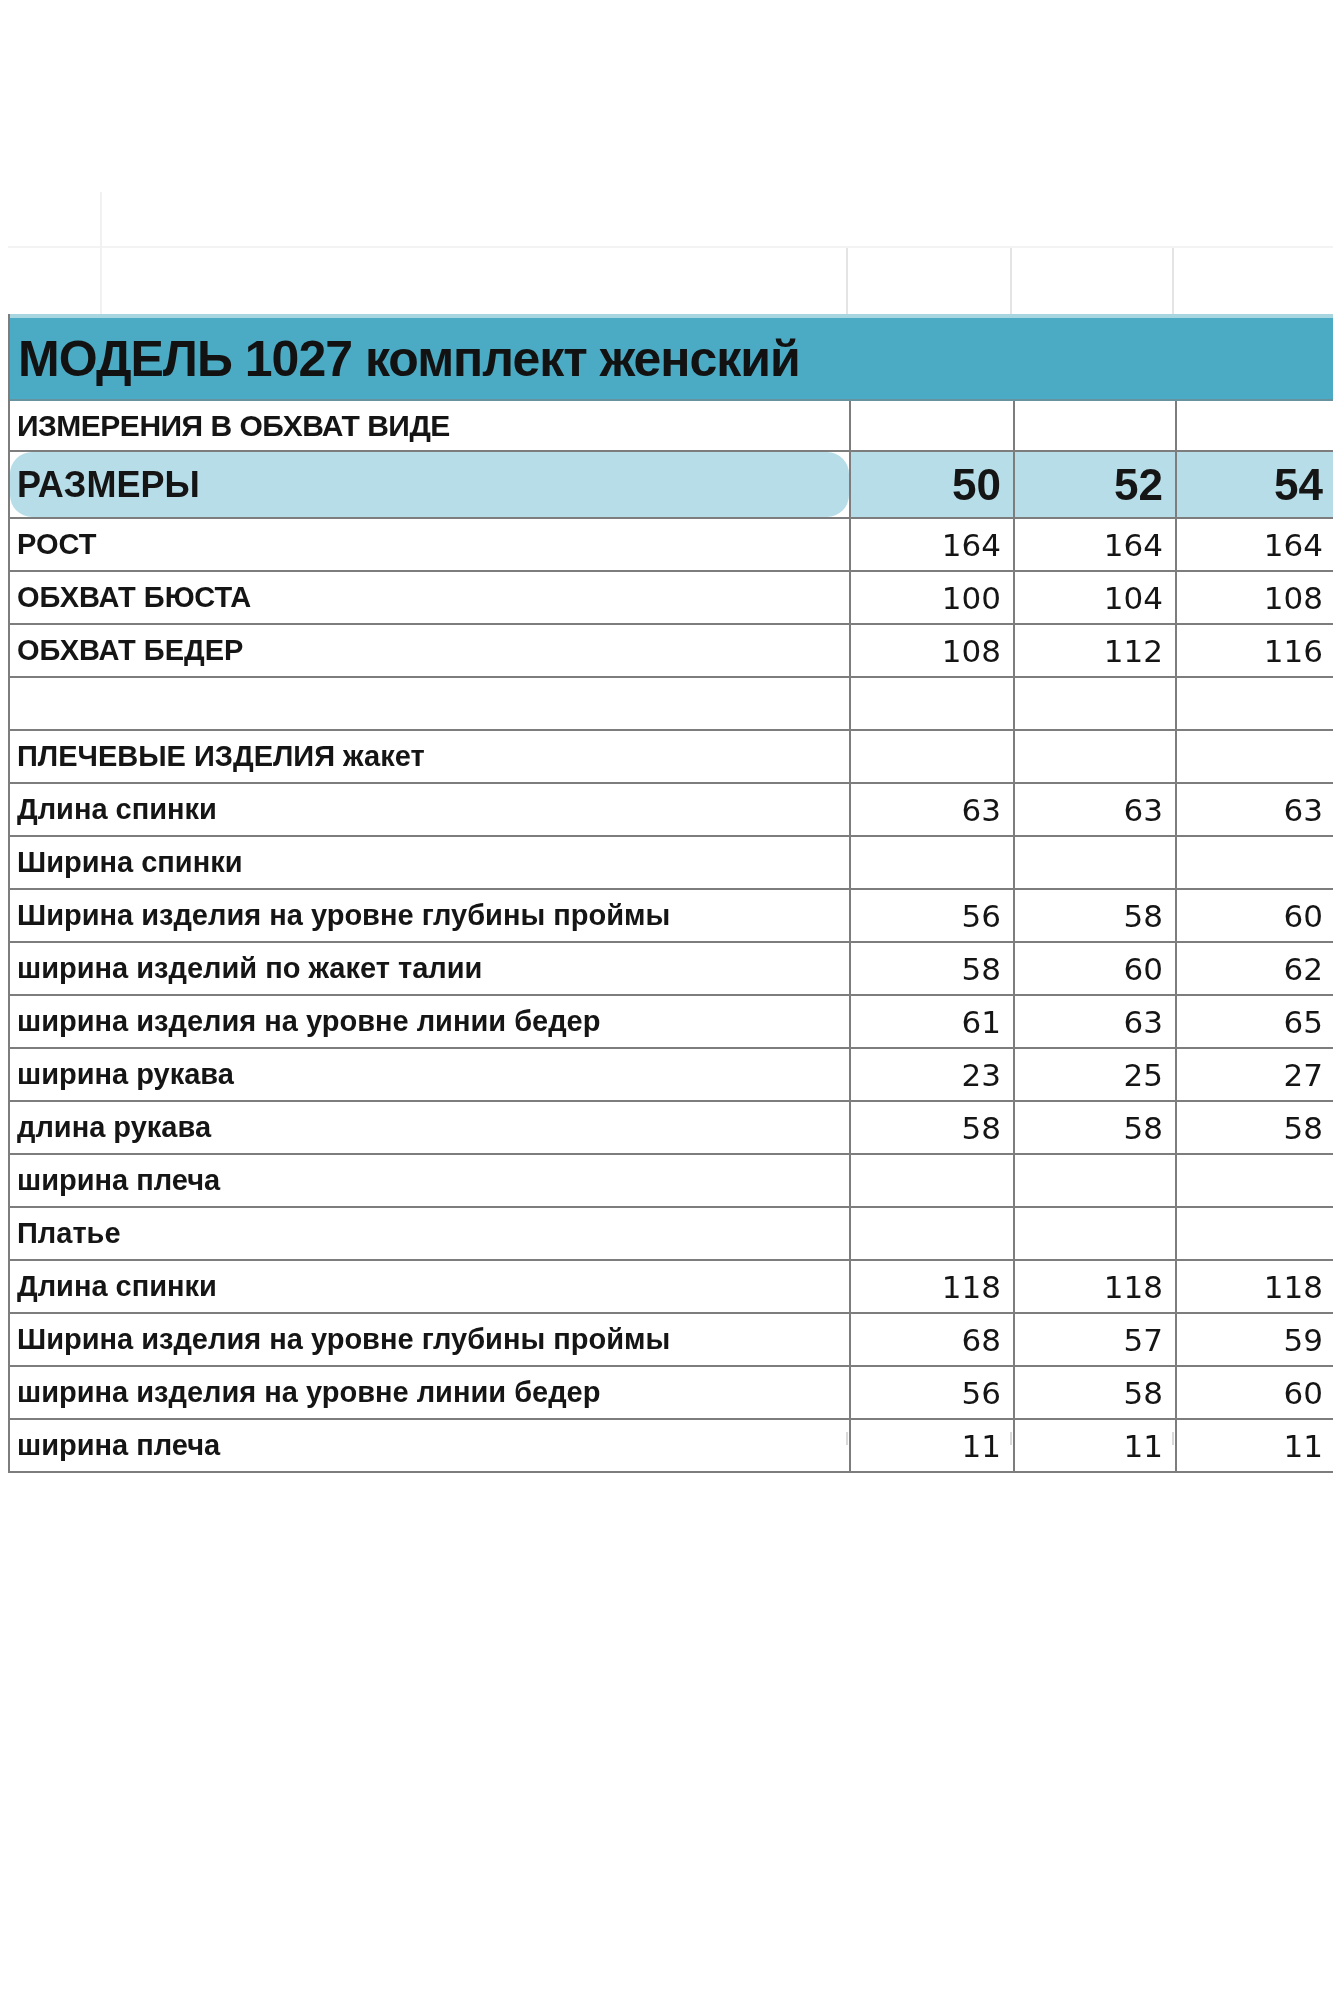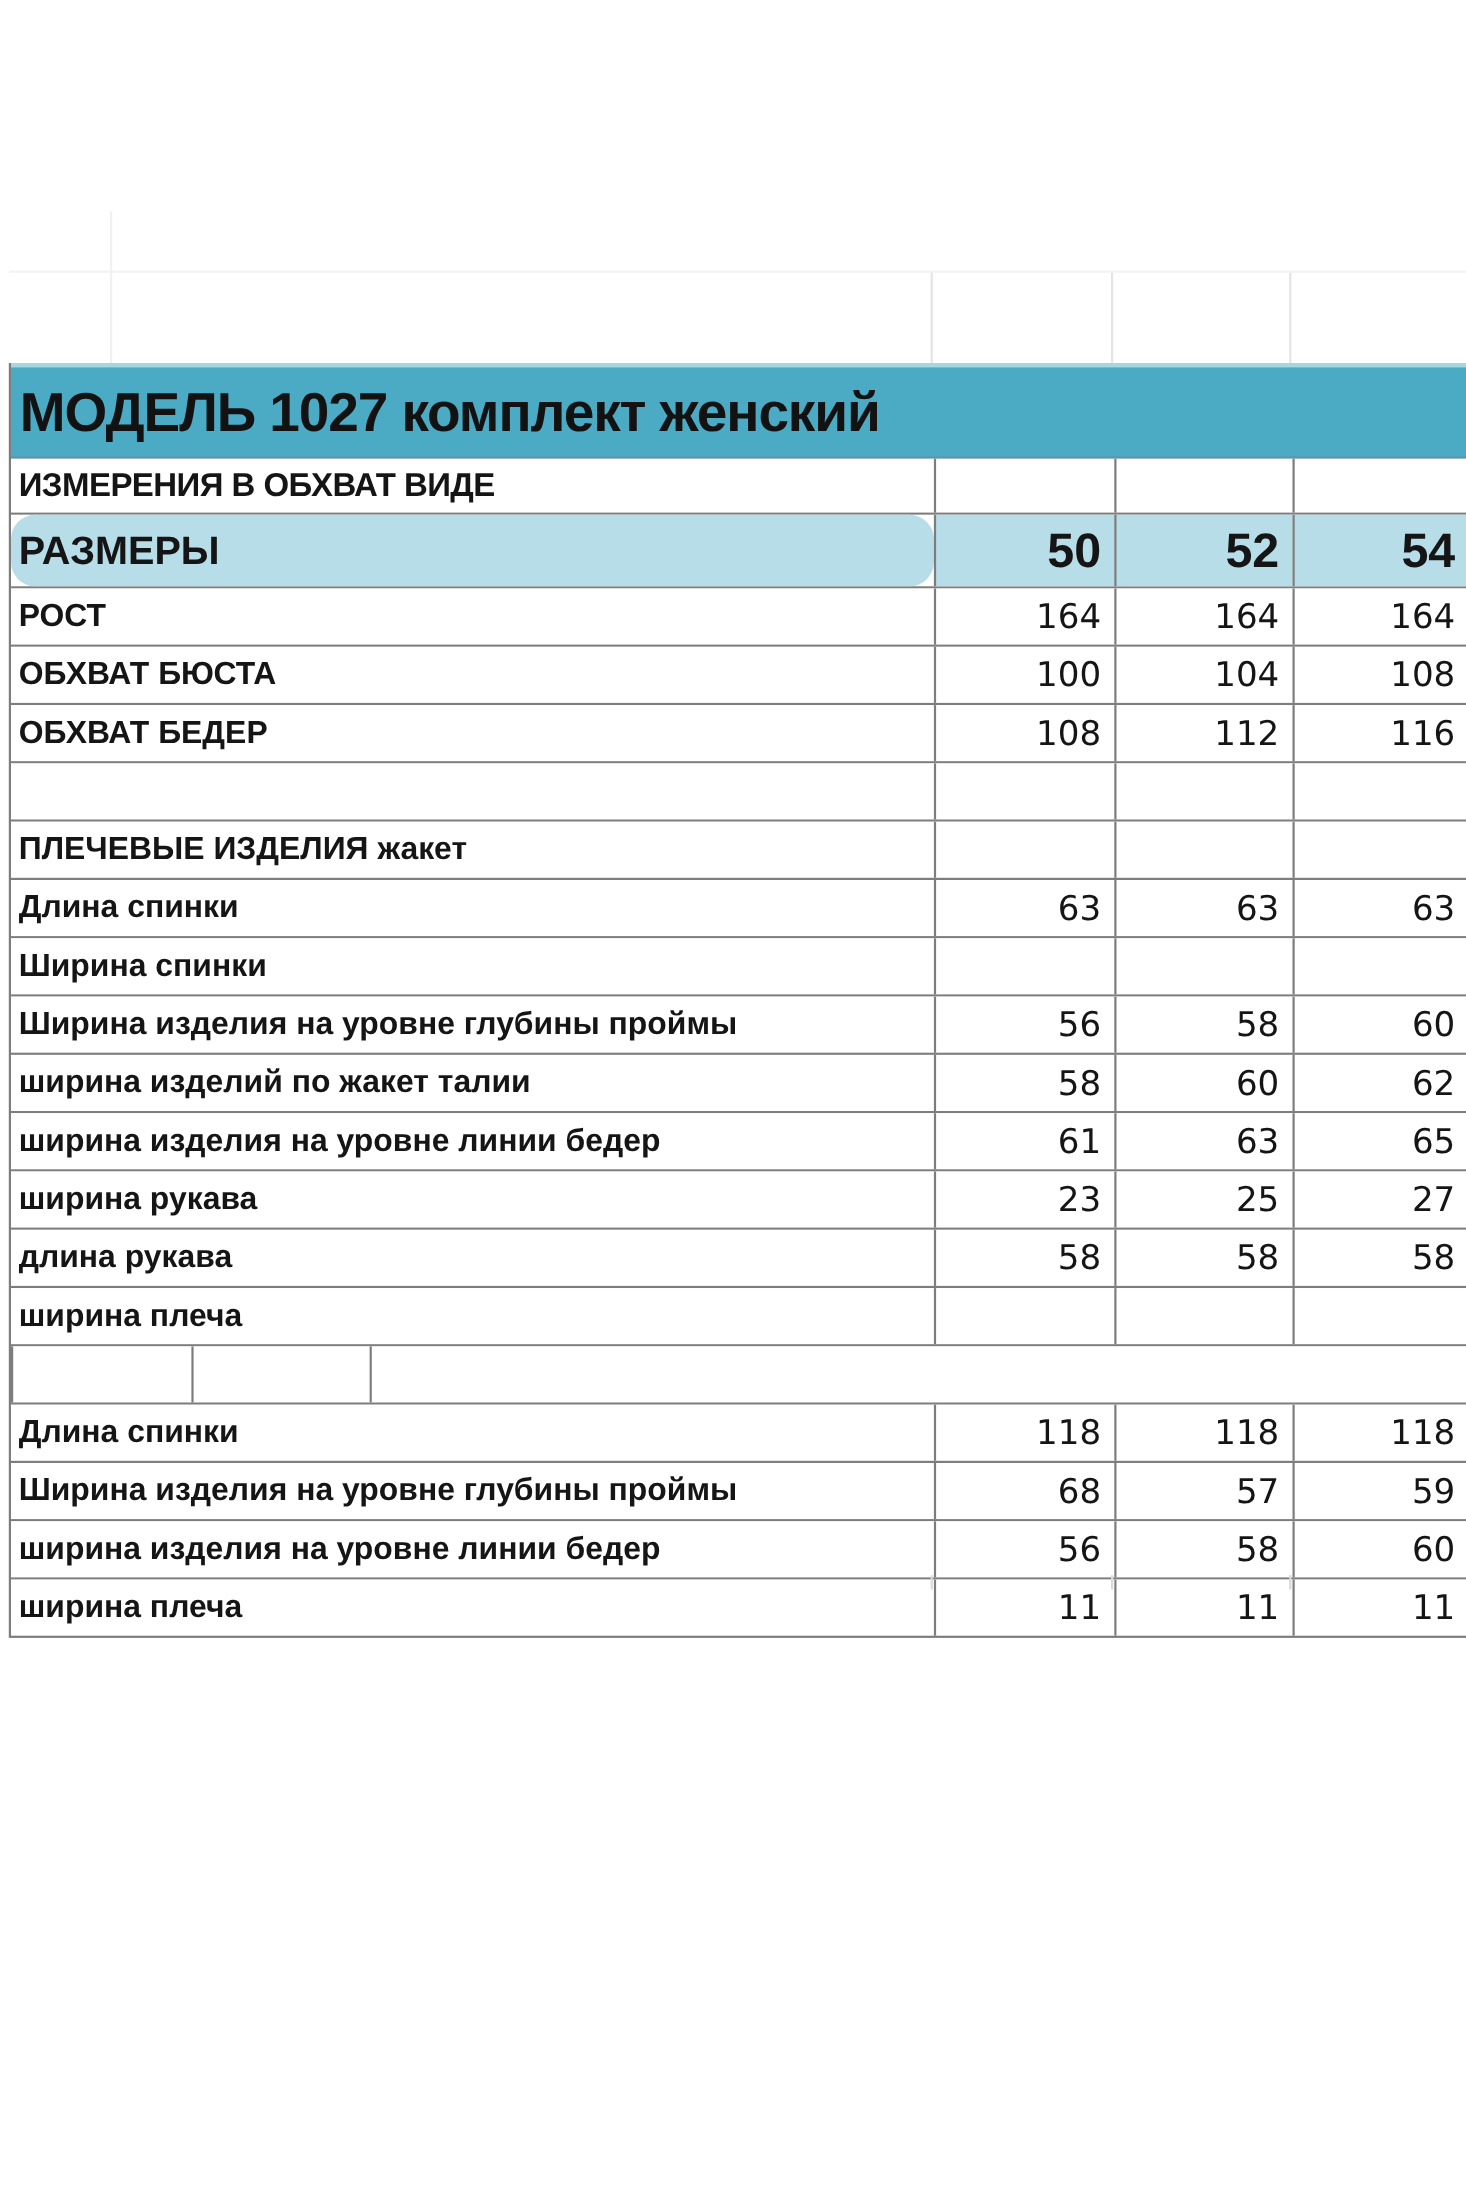--- a/index.html
+++ b/index.html
@@ -6,21 +6,21 @@
   .stage{position:relative;width:1333px;height:2000px;background:#ffffff;overflow:hidden;
          font-family:"Liberation Sans",sans-serif;color:#151515;}
 
   
   .stub{position:absolute;background:#e4e4e4;}
   .stub.v{width:2px;}
   .stub.faint{background:#f1f1f1;}
   .stub.h{height:2px;background:#f3f3f3;}
 
   
-  .tbl{position:absolute;left:8px;top:330px;width:1325px;
+  .tbl{position:absolute;left:8px;top:314px;width:1325px;
        border-left:2px solid #7d7d7d;box-sizing:border-box;}
   .row{display:flex;border-bottom:2px solid #7d7d7d;box-sizing:border-box;background:#ffffff;}
   .cell{box-sizing:border-box;display:flex;align-items:center;overflow:hidden;white-space:nowrap;}
   .lbl{flex:0 0 839px;padding-left:7px;font-weight:700;font-size:29px;}
   .val{flex:0 0 164px;justify-content:flex-end;padding-right:12px;
        border-left:2px solid #7d7d7d;font-family:"DejaVu Sans",sans-serif;
        font-weight:400;font-size:31px;text-align:right;}
   .val.c2{flex:0 0 162px;}
   .val.c3{flex:0 0 160px;border-right:0;}
 
@@ -154,20 +154,21 @@
   </div>
 
   <div class="row brow">
     <div class="cell lbl">ширина плеча</div>
     <div class="cell val"></div>
     <div class="cell val c2"></div>
     <div class="cell val c3"></div>
   </div>
 
   <div class="row brow">
+    <div class="cell lbl">Платье</div>
     <div class="cell val"></div>
     <div class="cell val c2"></div>
     <div class="cell val c3"></div>
   </div>
 
   <div class="row brow">
     <div class="cell lbl">Длина спинки</div>
     <div class="cell val">118</div>
     <div class="cell val c2">118</div>
     <div class="cell val c3">118</div>

